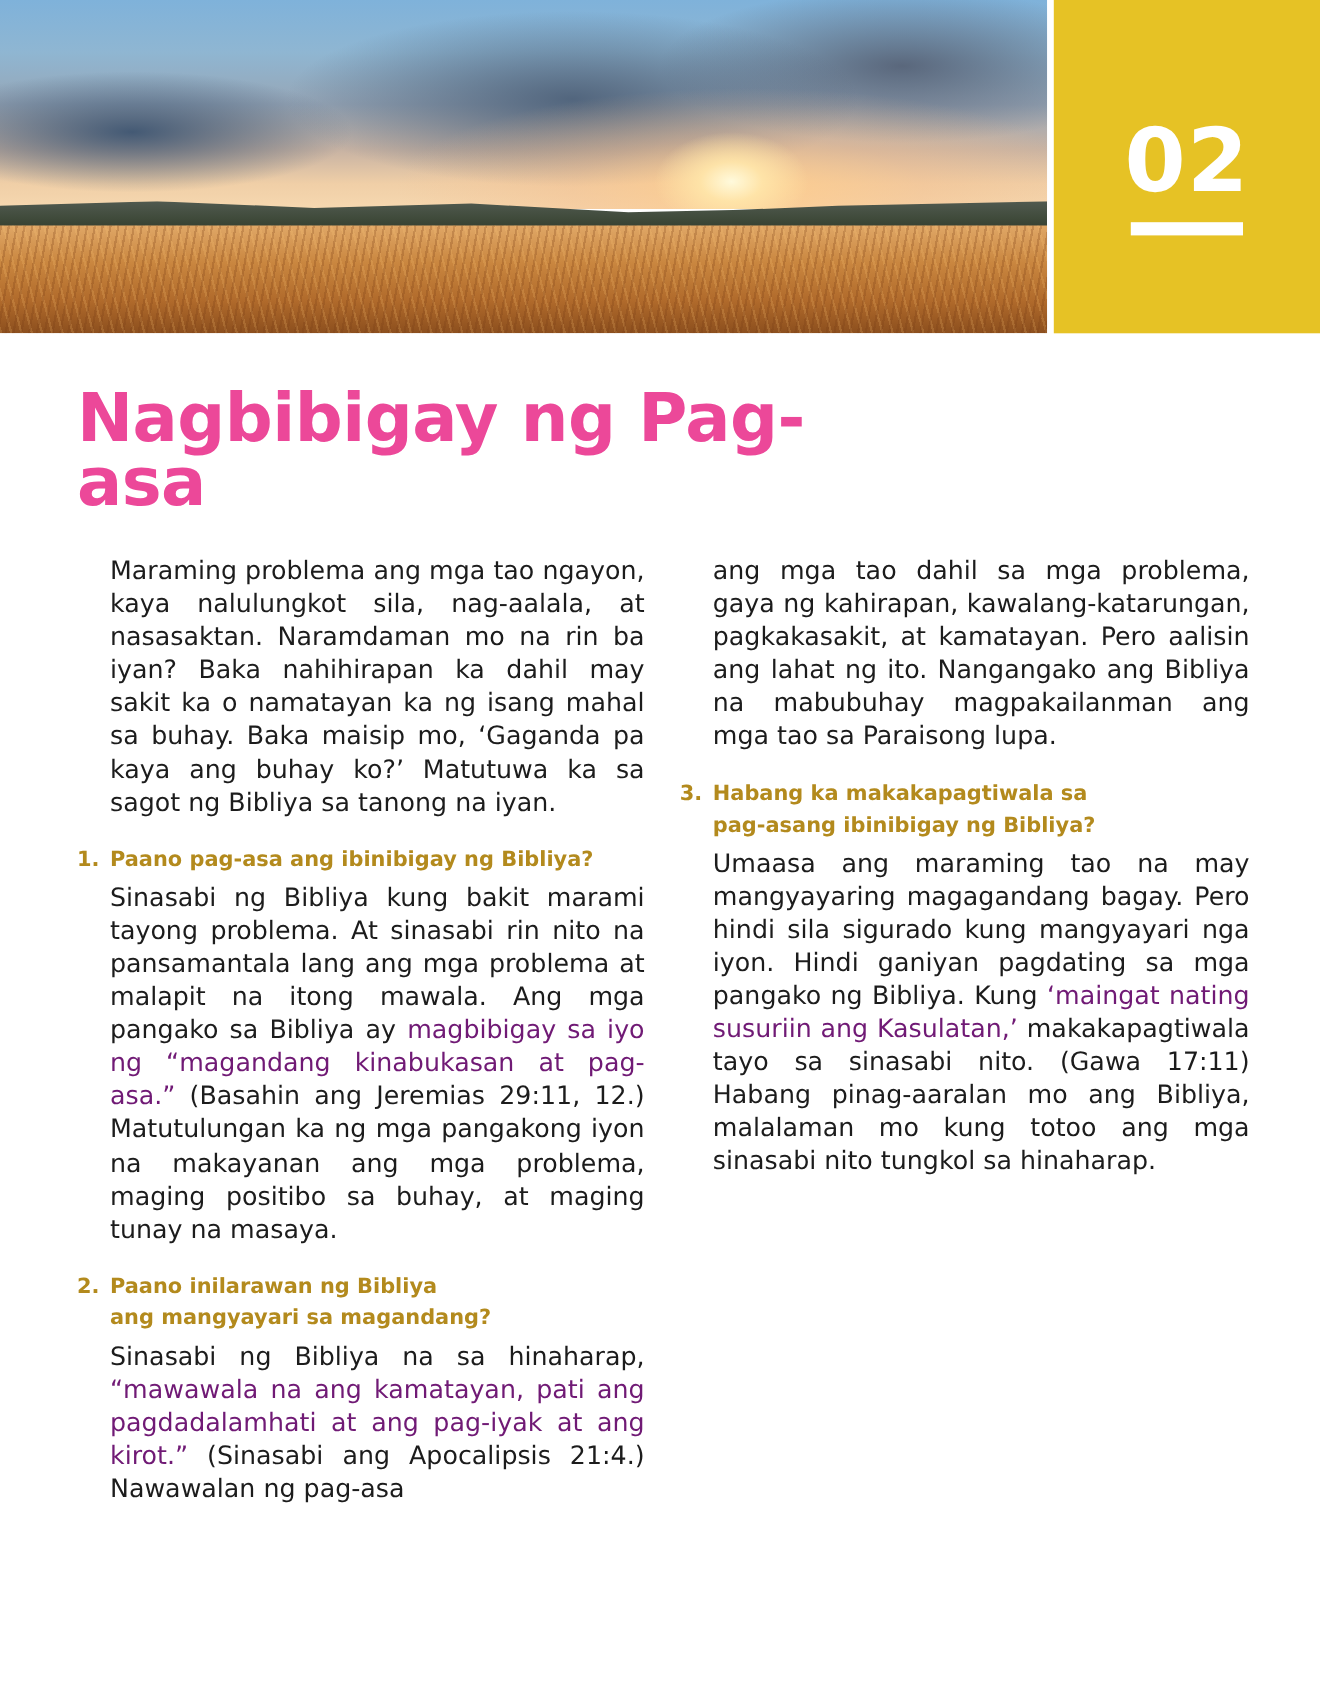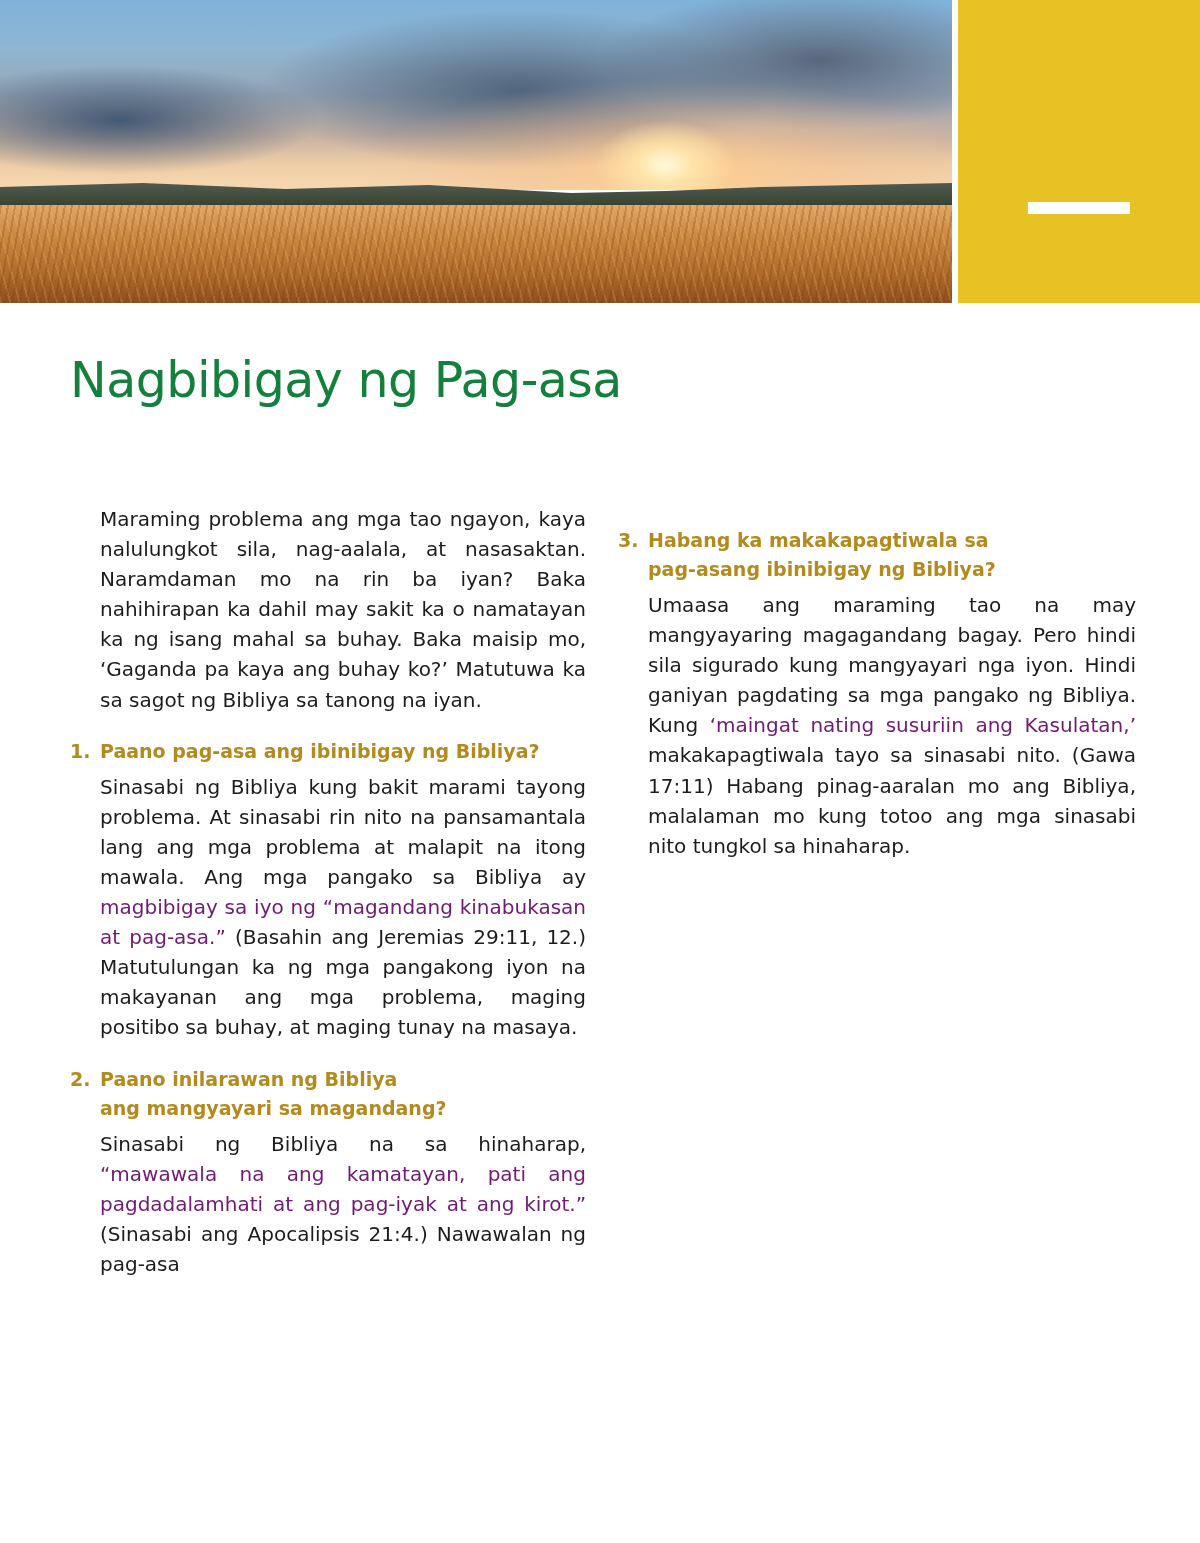--- a/index.html
+++ b/index.html
@@ -40,28 +40,28 @@
   .badge-number {
     position: absolute; left: 0; width: 100%; top: 102px; text-align: center;
     font-family: "DejaVu Sans", sans-serif; font-weight: bold; font-size: 80px; line-height: 90px;
     color: #ffffff; letter-spacing: 1px;
   }
   .badge-rule {
     position: absolute; left: 70px; top: 202px; width: 102px; height: 12px; background: #ffffff;
   }
   .title {
     position: absolute; left: 70px; top: 352px; width: 700px; margin: 0;
-    font-family: "DejaVu Sans", sans-serif; font-weight: normal; font-size: 49px; line-height: 58px;
-    color: #15803d; letter-spacing: -0.5px;
+    font-family: "DejaVu Sans", sans-serif; font-weight: bold; font-size: 61px; line-height: 58px;
+    color: #ec4899; letter-spacing: -0.5px;
   }
   .col { position: absolute; top: 504px; width: 488px; }
   .col-left { left: 70px; width: 516px; }
   .col-right { left: 618px; width: 518px; }
   p.body {
-    margin: 0 0 0 30px; font-size: 20px; line-height: 30.1px; text-align: justify; color: #1c1c1c;
+    margin: 0 0 0 30px; font-size: 23px; line-height: 30.1px; text-align: justify; color: #1c1c1c;
   }
   .bold { font-weight: normal; color: #701a75; }
   .q {
     margin: 0; font-weight: bold; font-size: 19px; line-height: 29px; color: #b38a1d;
     display: flex;
   }
   .q .num { width: 30px; flex: 0 0 30px; }
   .q .qtext { flex: 1; }
   .gap-a { height: 22px; }
   .gap-b { height: 6px; }
@@ -69,20 +69,21 @@
 </head>
 <body>
 
 <div class="hero">
   <div class="sky"></div>
   <div class="hills"></div>
   <div class="field"></div>
 </div>
 
 <div class="badge">
+  <div class="badge-number">02</div>
   <div class="badge-rule"></div>
 </div>
 
 <h1 class="title">
   <span>Nagbibigay ng Pag-asa</span><br>
 </h1>
 
 <div class="col col-left">
   <p class="body">Maraming problema ang mga tao ngayon, kaya nalulungkot sila, nag-aalala, at nasasaktan. Naramdaman mo na rin ba iyan? Baka nahihirapan ka dahil may sakit ka o namatayan ka ng isang mahal sa buhay. Baka maisip mo, ‘Gaganda pa kaya ang buhay ko?’ Matutuwa ka sa sagot ng Bibliya sa tanong na iyan.</p>
 
@@ -97,20 +98,21 @@
   <div class="gap-a"></div>
   <div class="q">
     <span class="num">2.</span>
     <span class="qtext"><span>Paano inilarawan ng Bibliya</span><br><span>ang mangyayari sa magandang?</span></span>
   </div>
   <div class="gap-b"></div>
   <p class="body"><span>Sinasabi ng Bibliya na sa hinaharap, </span><span class="bold">“mawawala na ang kamatayan, pati ang pagdadalamhati at ang pag-iyak at ang kirot.”</span><span> (Sinasabi ang Apocalipsis 21:4.) Nawawalan ng pag-asa</span></p>
 </div>
 
 <div class="col col-right">
+  <p class="body">ang mga tao dahil sa mga problema, gaya ng kahirapan, kawalang-katarungan, pagkakasakit, at kamatayan. Pero aalisin ang lahat ng ito. Nangangako ang Bibliya na mabubuhay magpakailanman ang mga tao sa Paraisong lupa.</p>
 
   <div class="gap-a"></div>
   <div class="q">
     <span class="num">3.</span>
     <span class="qtext"><span>Habang ka makakapagtiwala sa</span><br><span>pag-asang ibinibigay ng Bibliya?</span></span>
   </div>
   <div class="gap-b"></div>
   <p class="body"><span>Umaasa ang maraming tao na may mangyayaring magagandang bagay. Pero hindi sila sigurado kung mangyayari nga iyon. Hindi ganiyan pagdating sa mga pangako ng Bibliya. Kung </span><span class="bold">‘maingat nating susuriin ang Kasulatan,’</span><span> makakapagtiwala tayo sa sinasabi nito. (Gawa 17:11) Habang pinag-aaralan mo ang Bibliya, malalaman mo kung totoo ang mga sinasabi nito tungkol sa hinaharap.</span></p>
 </div>
 

